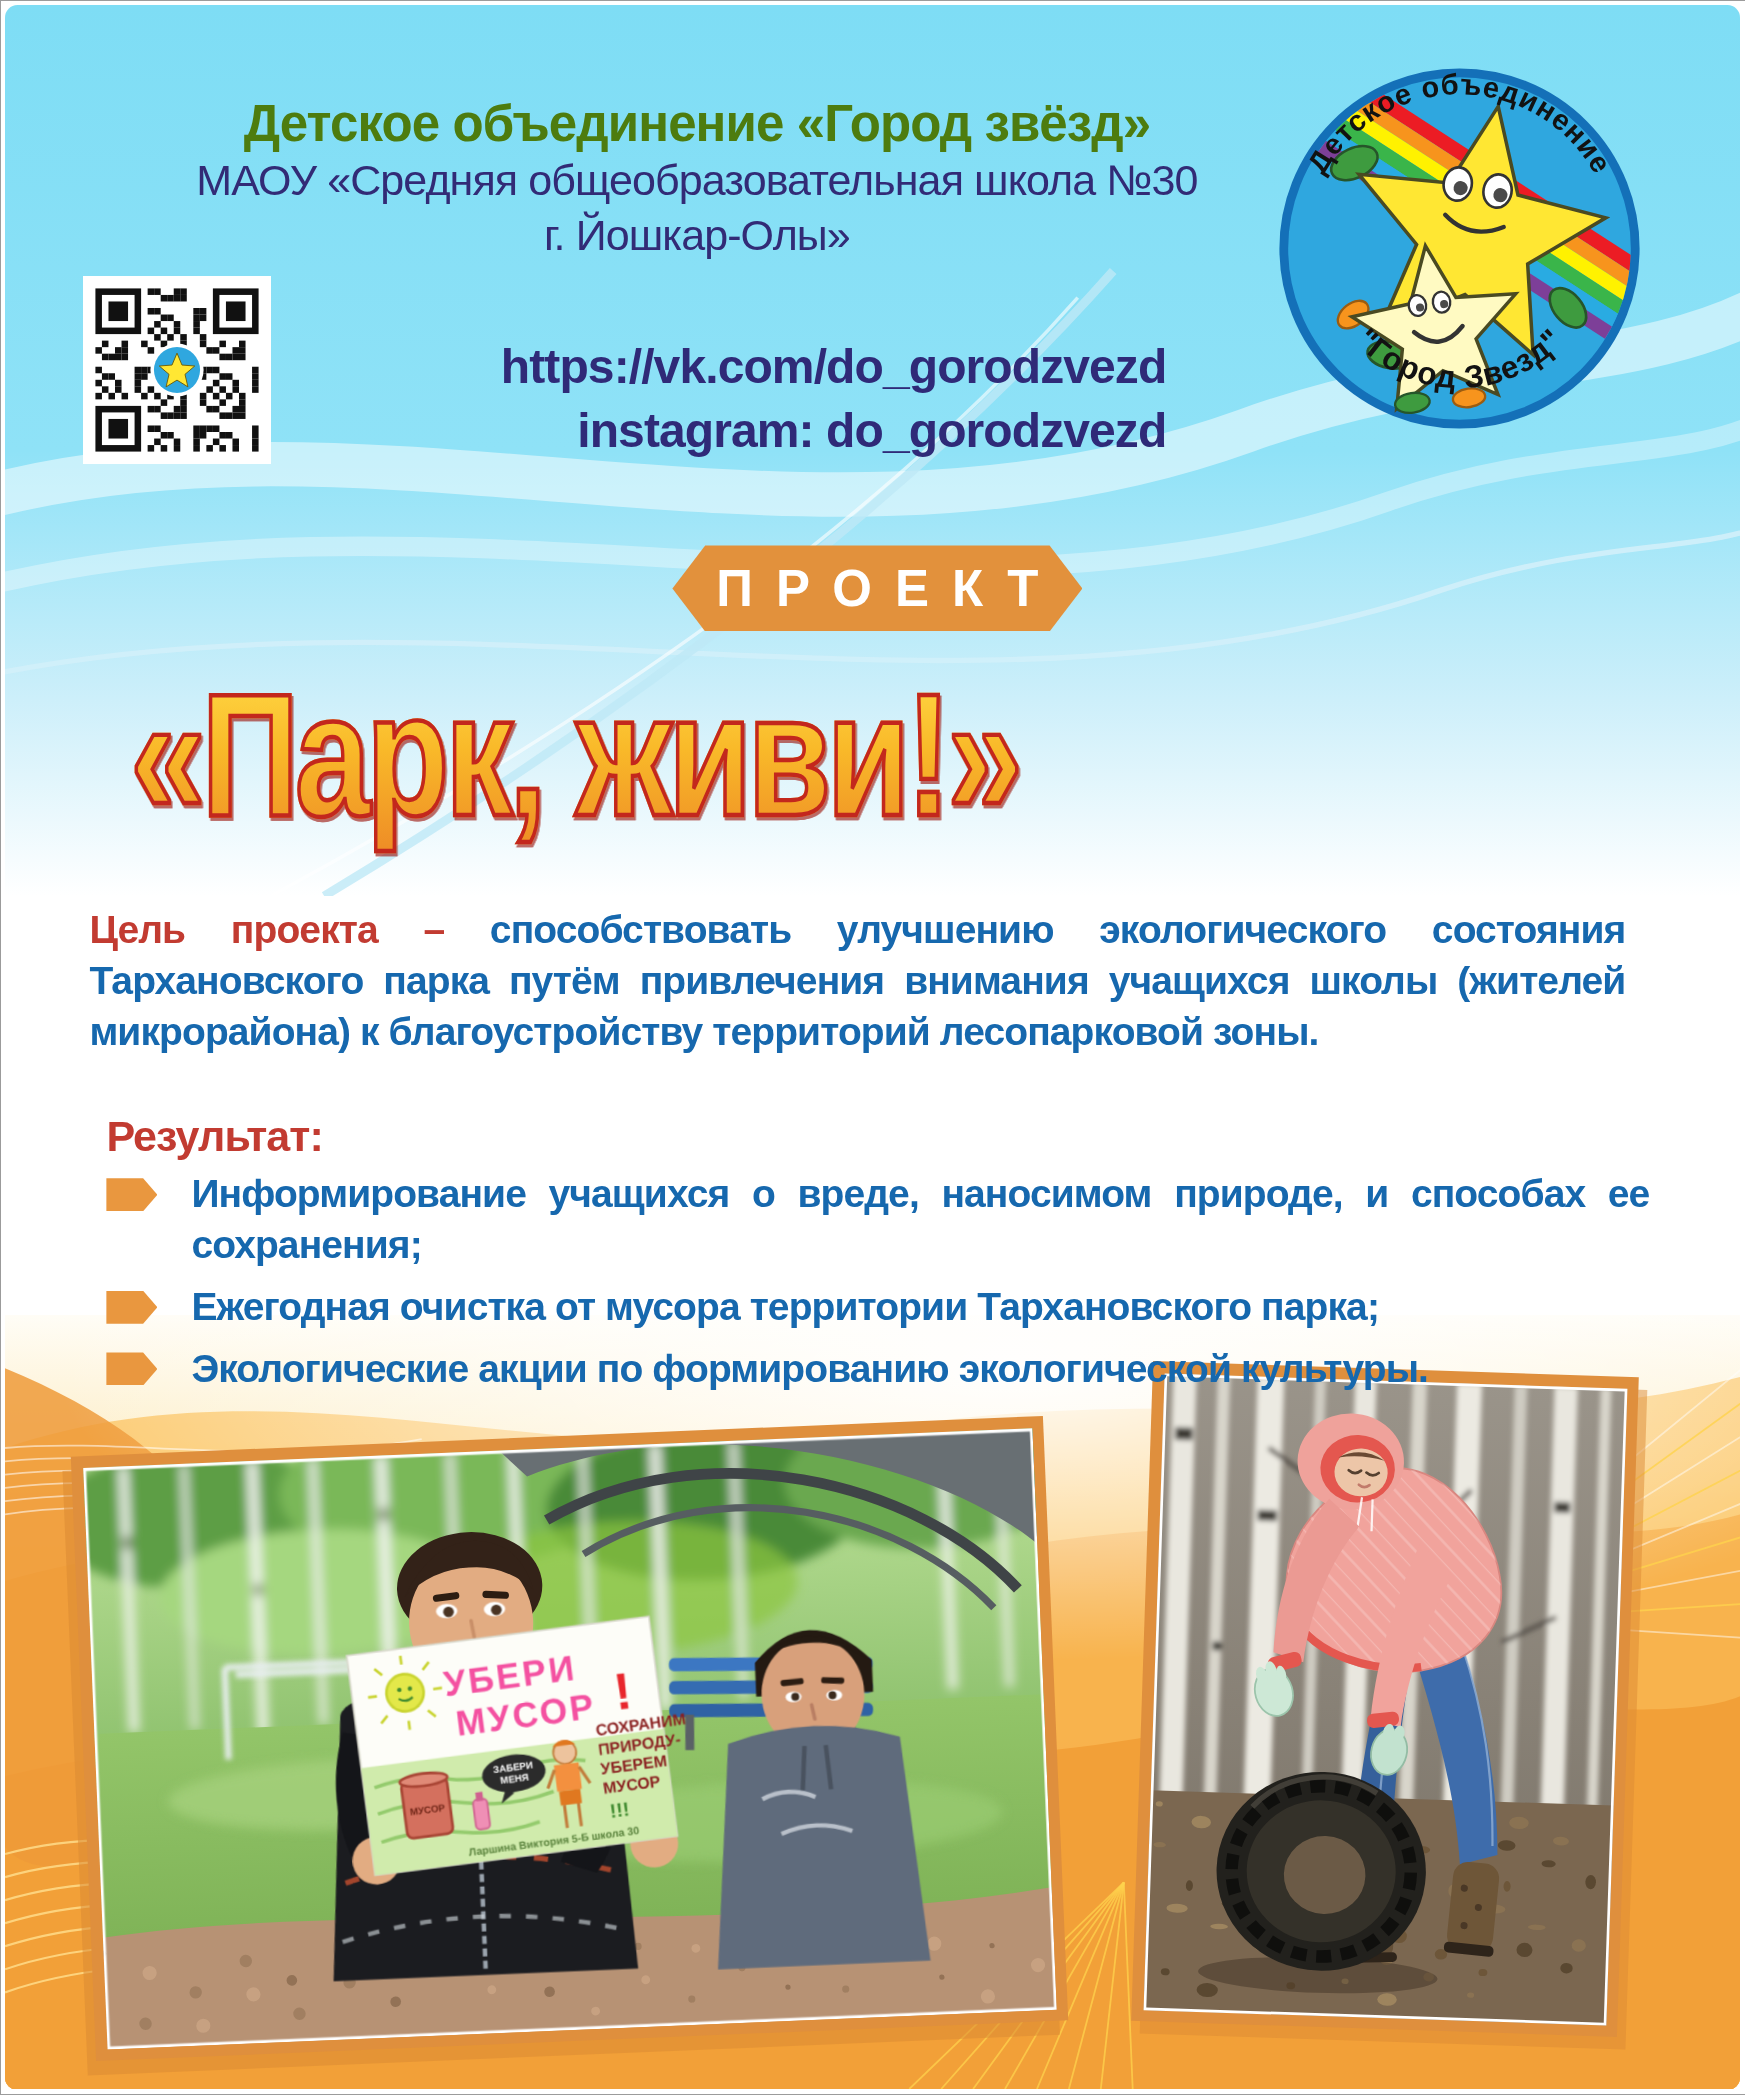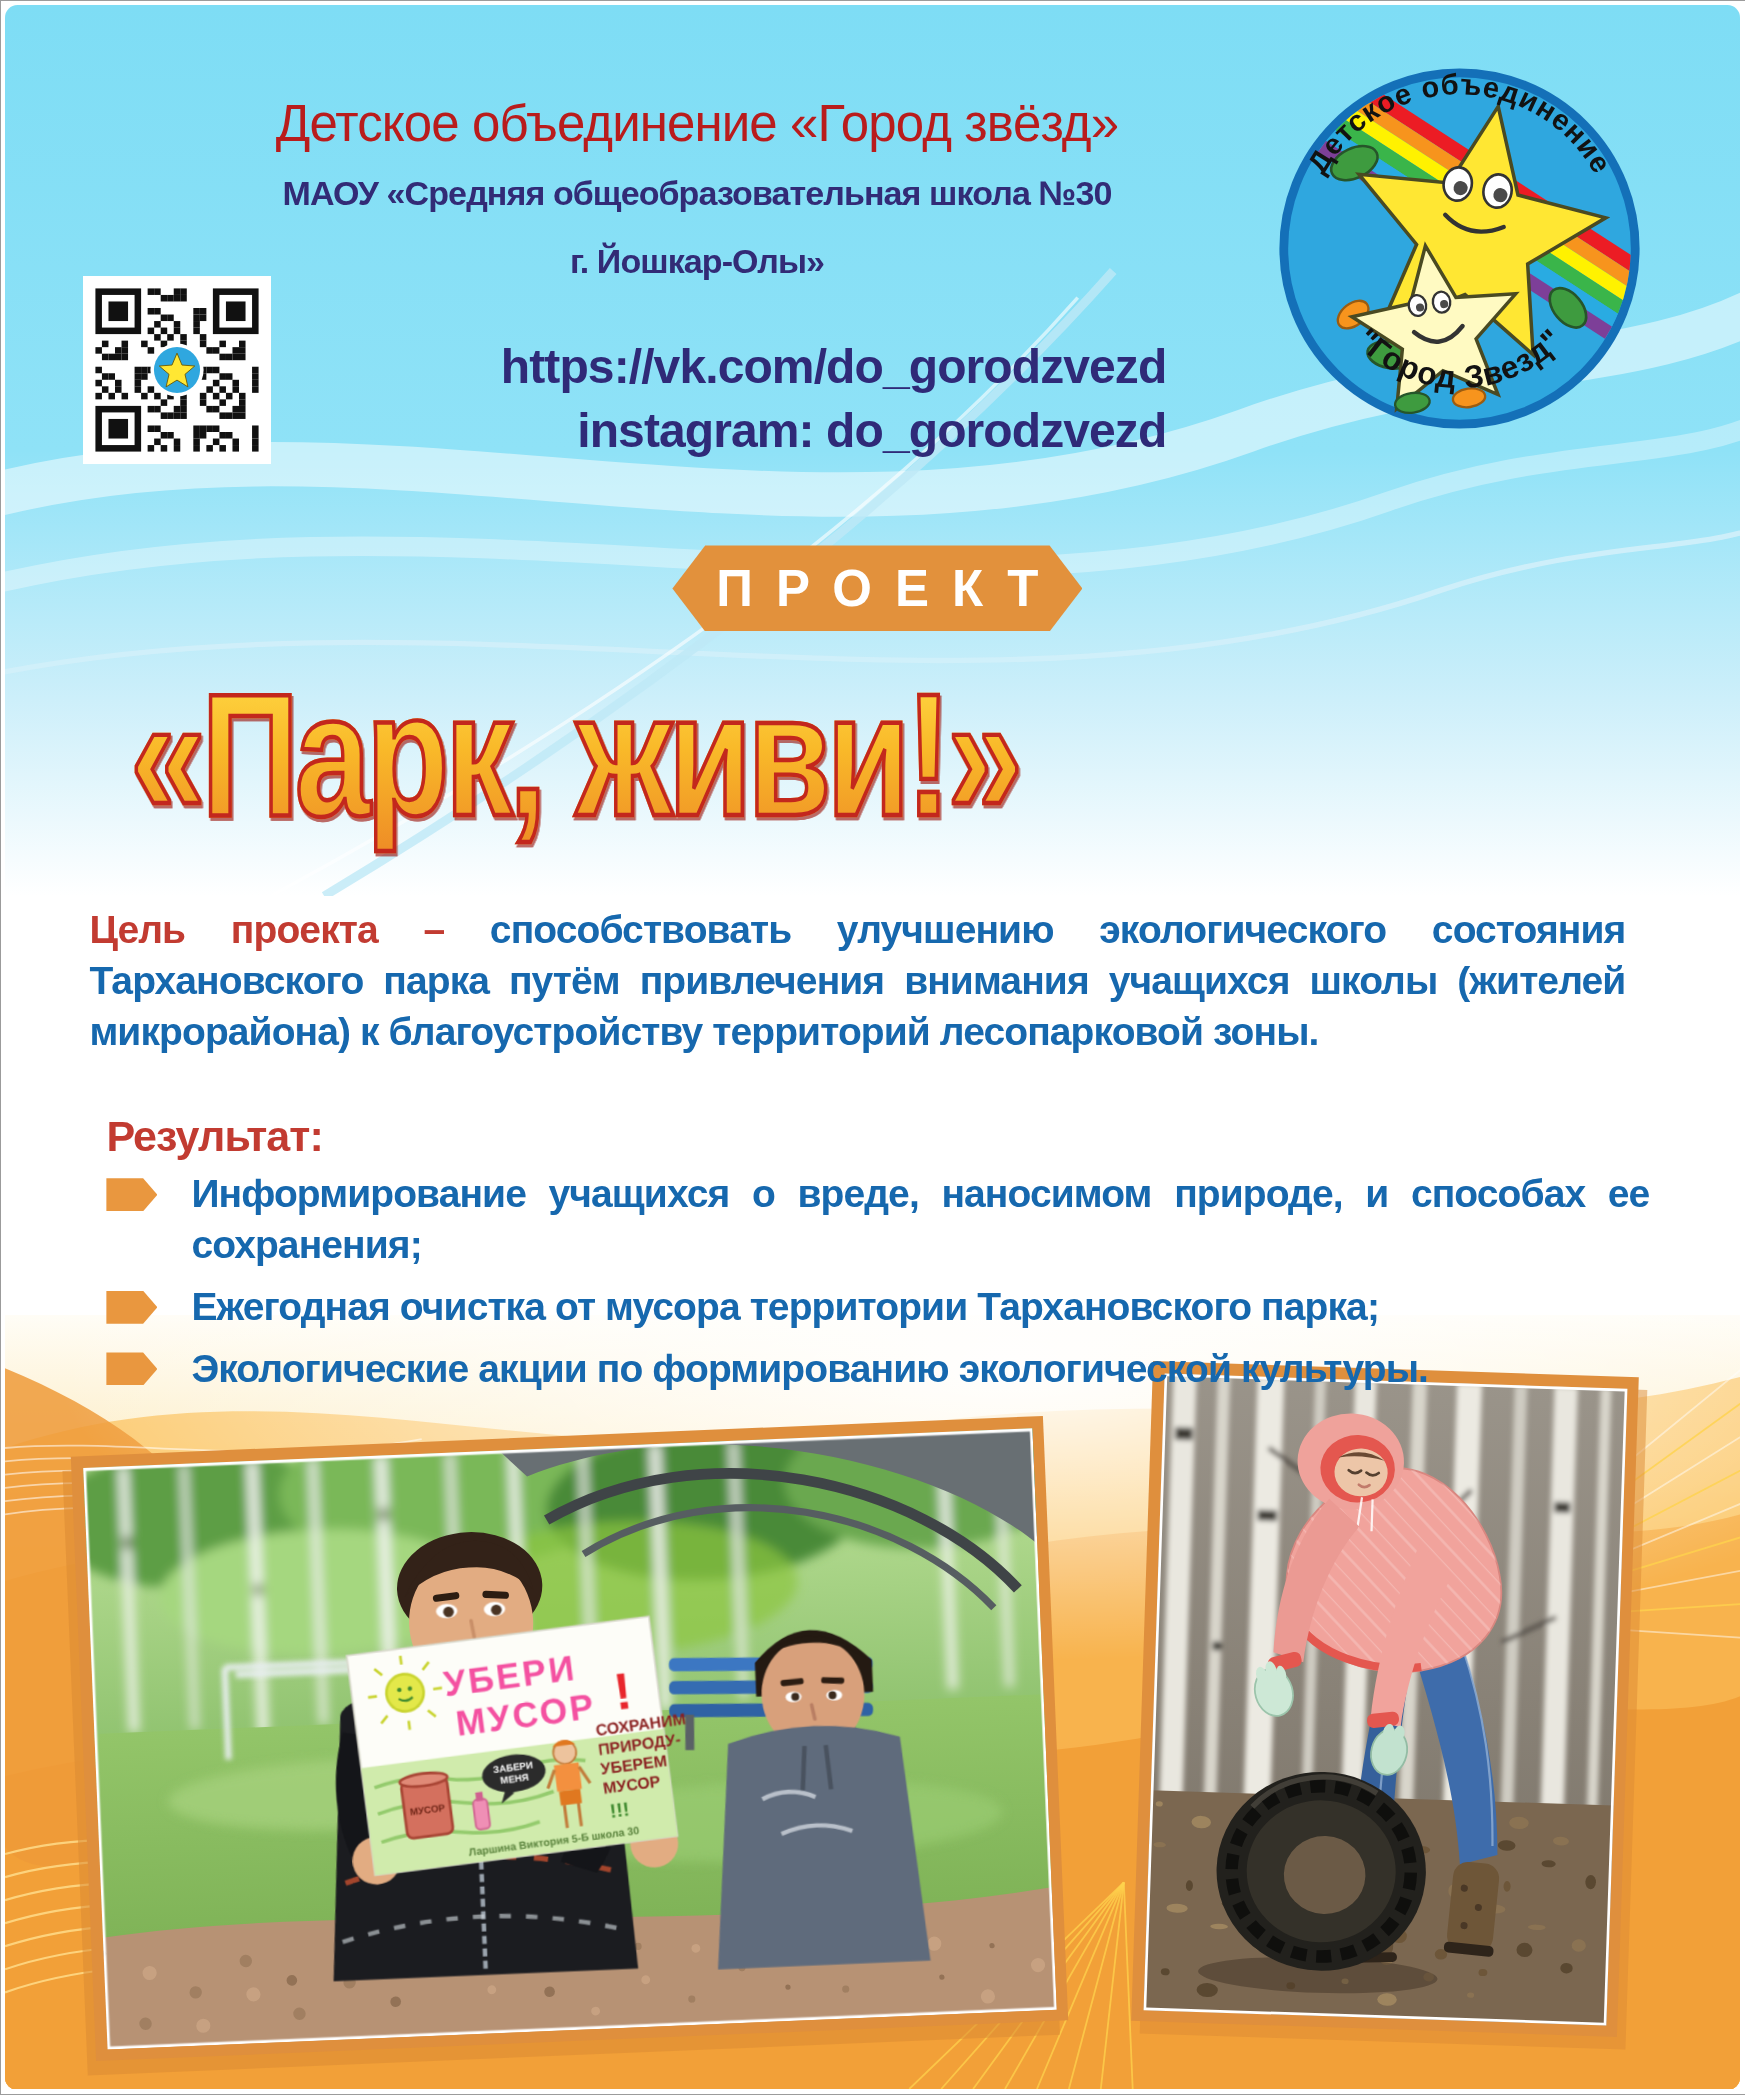--- a/index.html
+++ b/index.html
@@ -1,21 +1,21 @@
 <!DOCTYPE html>
 <html style="font-size:14px"><head>
 <meta charset="utf-8">
 <style>
   html,body{margin:0;padding:0;background:#e9e9e9;}
   .poster{position:relative;width:1746px;height:2095px;background:#fff;border:0.9px solid #9b9b9b;box-sizing:border-box;overflow:hidden;font-family:"Liberation Sans","DejaVu Sans",sans-serif;}
   .sheet{position:absolute;left:4.4px;top:4.4px;width:1735px;height:2085px;border-radius:12.4px;overflow:hidden;background:#fff;}
   svg.bglayer{position:absolute;left:0;z-index:0;}
   .hdr{position:absolute;left:26.6px;top:89px;width:1330px;text-align:center;z-index:3;}
-  .h1{font-size:51px;font-weight:normal;color:#b91c1c;letter-spacing:-0.9px;}
-  .h2{font-size:34px;font-weight:bold;color:#322b76;line-height:55px;letter-spacing:-0.9px;margin-top:13px;}
+  .h1{font-size:51px;font-weight:bold;color:#4d7c0f;letter-spacing:-0.9px;}
+  .h2{font-size:43px;font-weight:normal;color:#322b76;line-height:55px;letter-spacing:-0.9px;}
   .links{position:absolute;left:186px;top:330px;width:975px;text-align:right;z-index:3;}
   .lnk{font-size:48px;font-weight:bold;color:#2f2a78;line-height:64px;letter-spacing:-0.9px;}
   .qr{position:absolute;left:78px;top:271px;z-index:3;}
   .logo{position:absolute;left:1270px;top:59px;z-index:3;}
   .banner{position:absolute;left:667px;top:540px;width:410px;height:86px;background:#e2913c;z-index:3;
     clip-path:polygon(0% 50%,8% 0%,92% 0%,100% 50%,92% 100%,8% 100%);
     display:flex;align-items:center;justify-content:center;}
   .banner span{color:#fff;font-size:51px;font-weight:bold;letter-spacing:23px;padding-left:23px;}
   .title-wrap{position:absolute;left:0;top:621px;width:1735px;text-align:left;z-index:3;line-height:257px;height:266px;}
   .big-title{display:inline-block;transform:scaleX(.78);font-size:174px;font-weight:bold;letter-spacing:-5.3px;white-space:nowrap;

